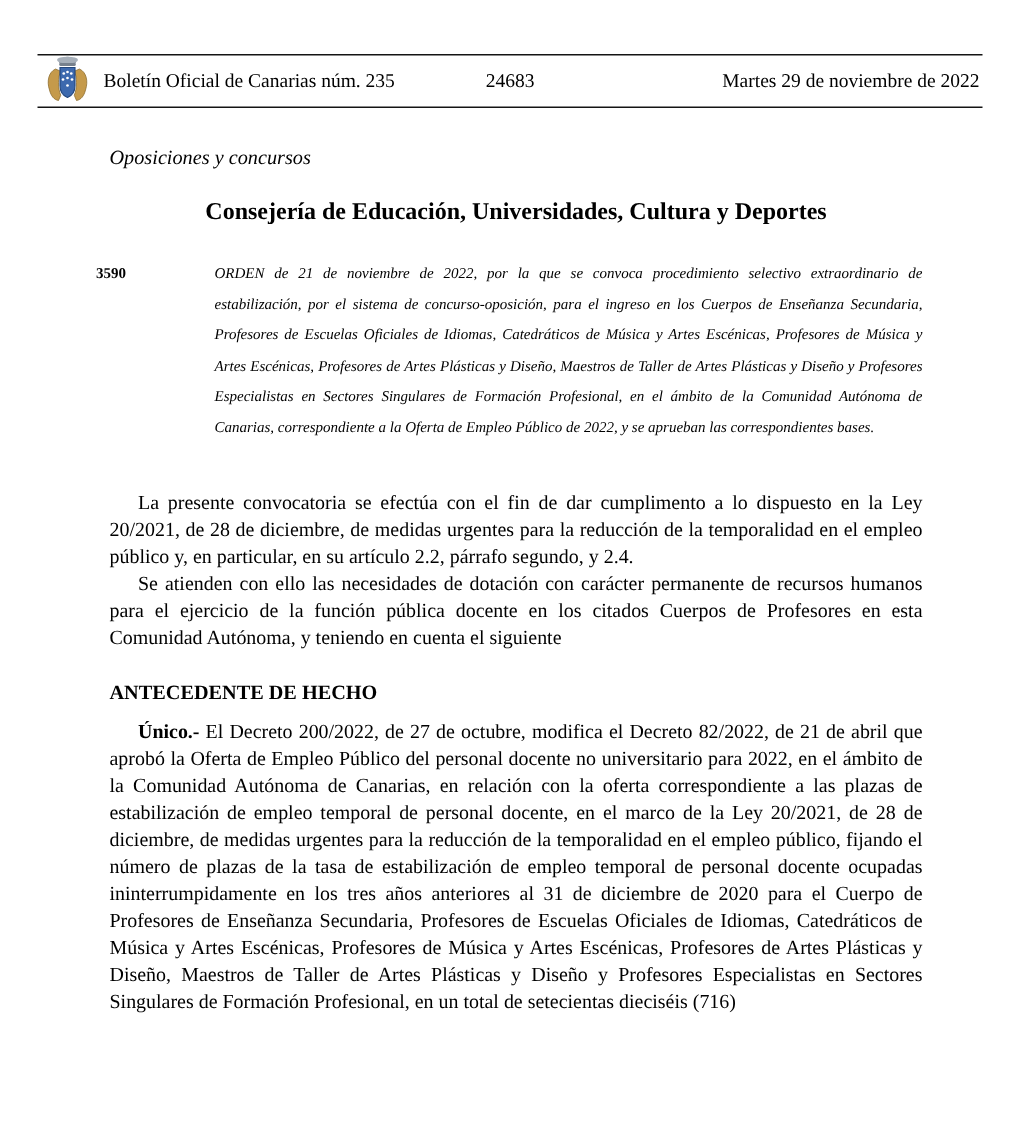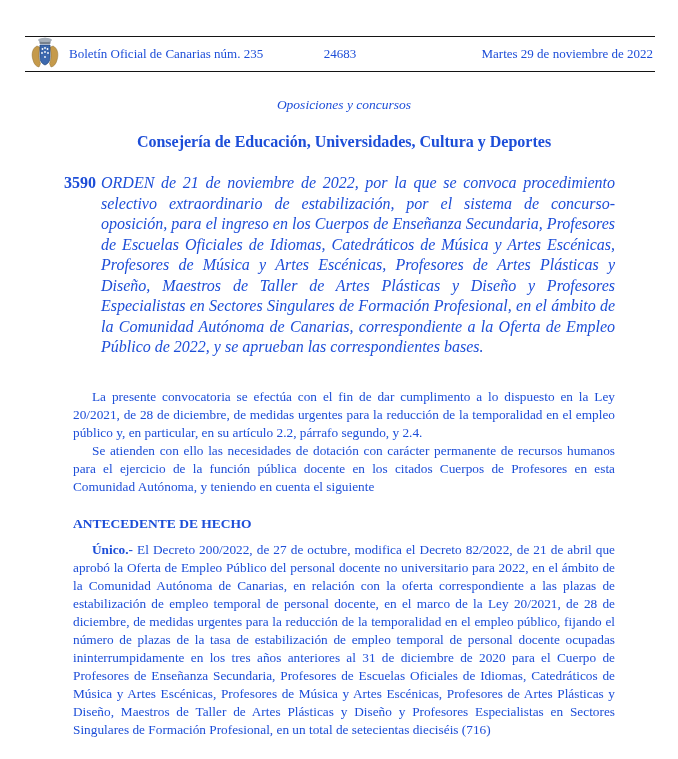--- a/index.html
+++ b/index.html
@@ -3,21 +3,21 @@
 <meta charset="utf-8">
 <style>
   html, body { margin: 0; padding: 0; background: #ffffff; }
   .page {
     position: relative;
     width: 678px;
     height: 759px;
     background: #ffffff;
     overflow: hidden;
     font-family: "Liberation Serif", serif;
-    color: #1d4ed8;
+    color: #000000;
   }
 
   
   .header {
     position: absolute;
     left: 25px;
     top: 36px;
     width: 630px;
     height: 36px;
     border-top: 1.5px solid #141414;
@@ -50,37 +50,38 @@
     width: 542px;
   }
   .section-title {
     margin: 32px 0 0 0;
     text-align: center;
     font-size: 16.5px;
     font-weight: bold;
   }
   .subsection-title {
     margin: 24px 0 0 0;
-    text-align: center;
+    text-align: left;
     font-size: 13.5px;
     font-style: italic;
     font-weight: normal;
   }
   .department-title {
     margin: 20px 0 0 0;
     text-align: center;
     font-size: 16px;
     font-weight: bold;
   }
 
   .orden {
     display: flex;
     margin: 22px 0 0 -9px;
-    font-size: 16px;
+    font-size: 10px;
     line-height: 20.5px;
+    gap: 42px;
   }
   .orden-num {
     flex: 0 0 37px;
     width: 37px;
     font-weight: bold;
   }
   .orden-text {
     flex: 1;
     font-style: italic;
     text-align: justify;

